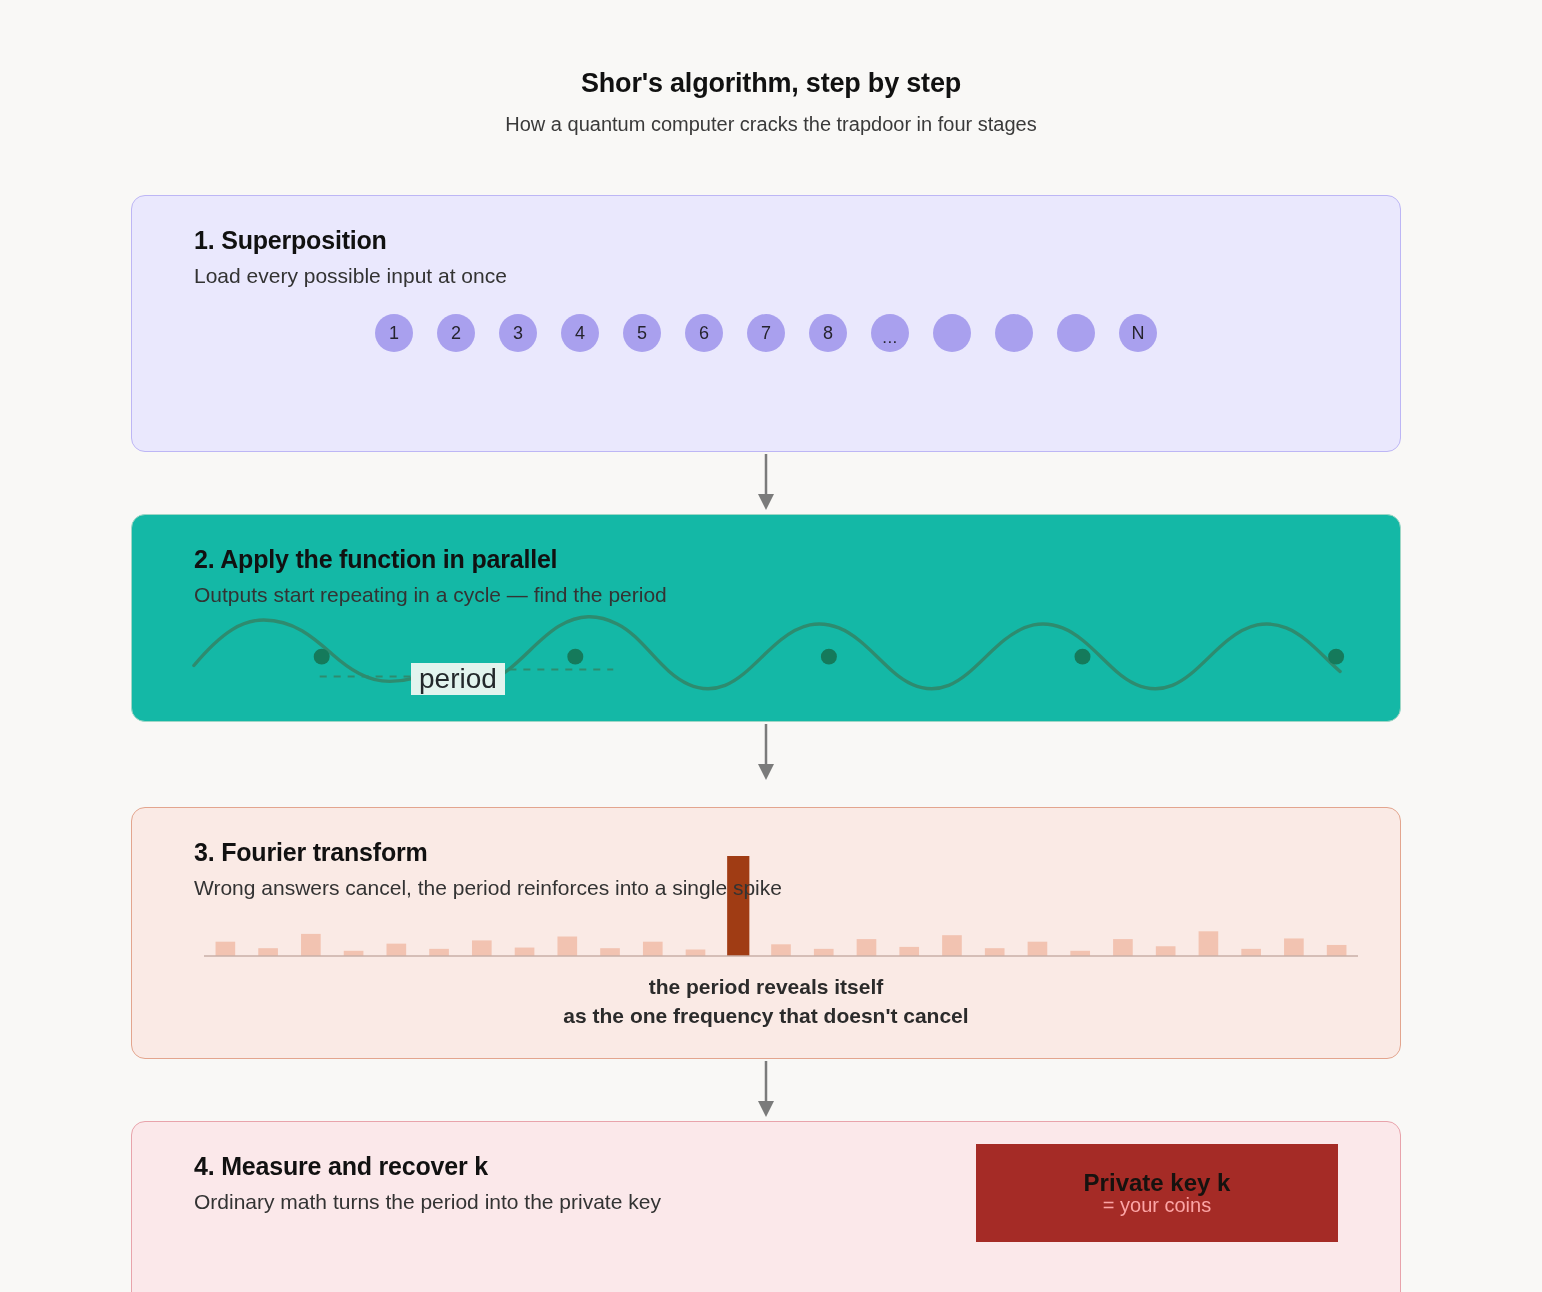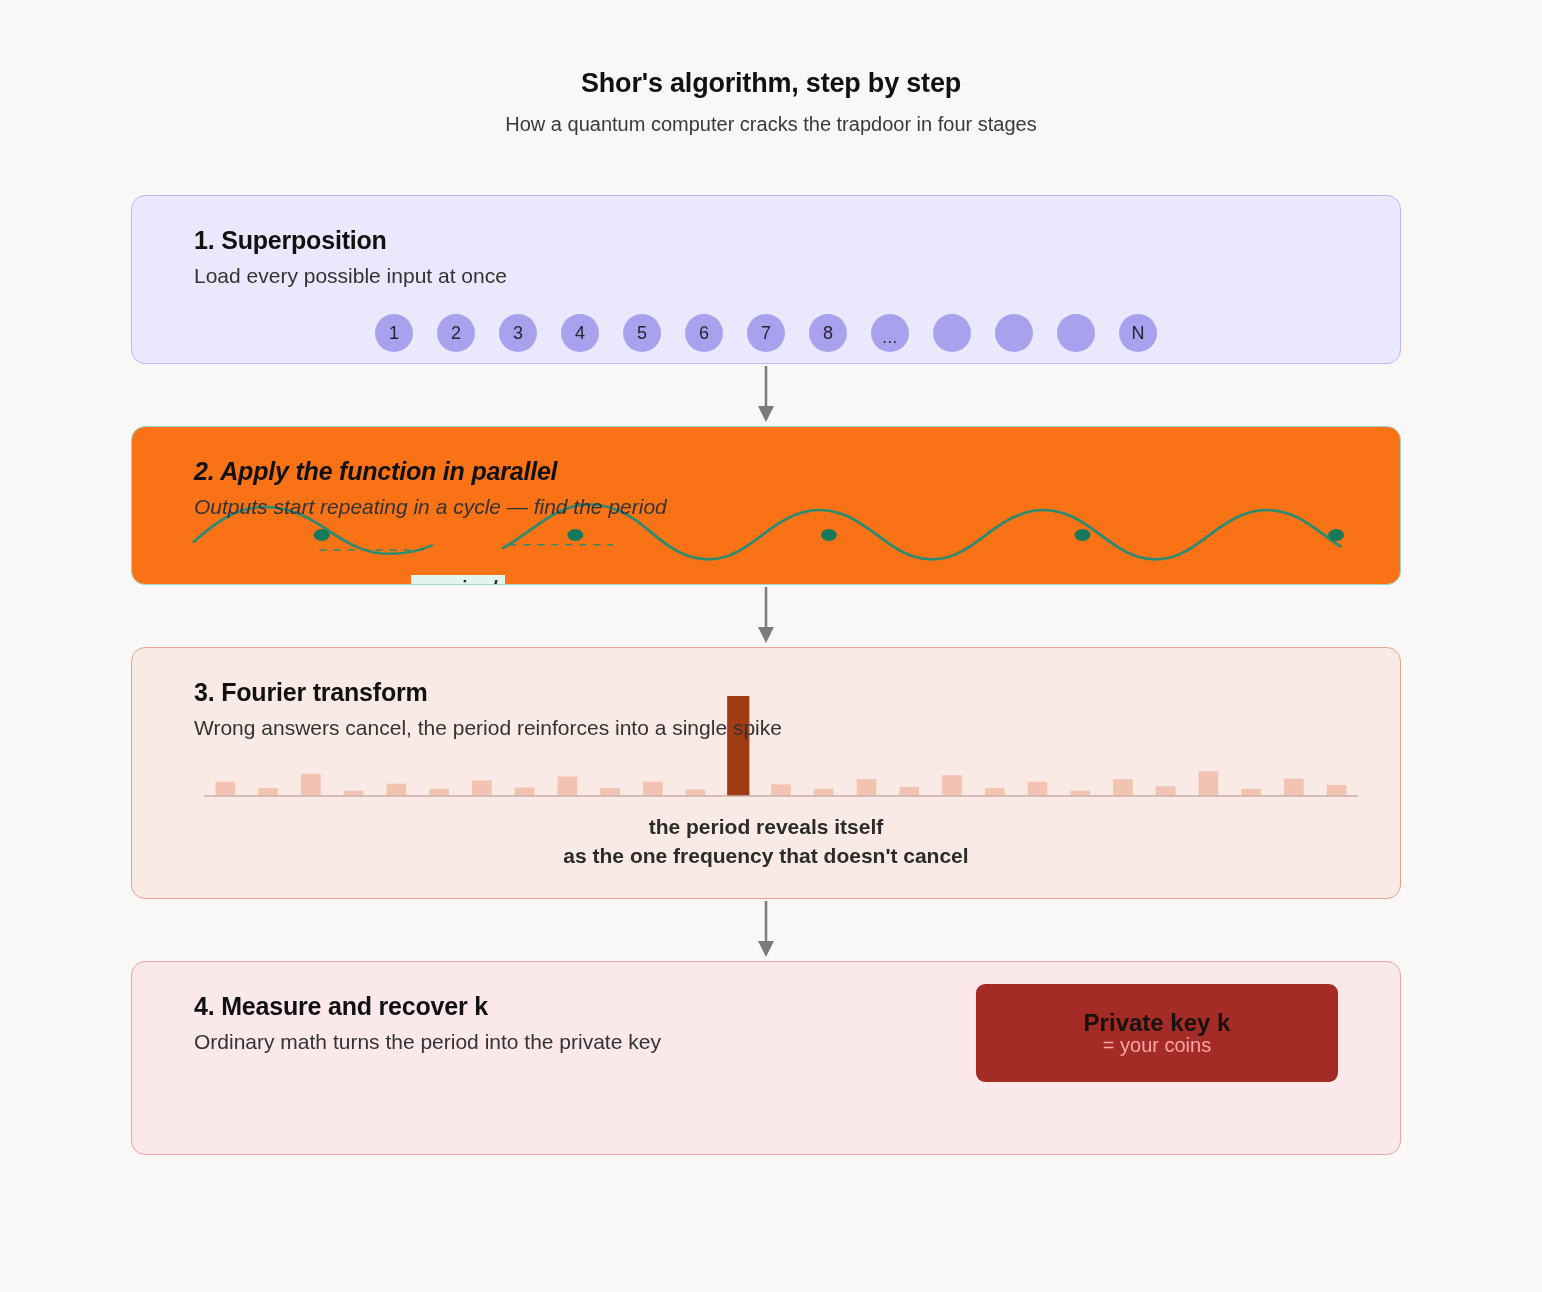--- a/index.html
+++ b/index.html
@@ -63,21 +63,21 @@
     letter-spacing: -0.2px;
   }
   .panel-sub {
     font-size: 21px;
     color: #333333;
     margin: 9px 0 0 0;
   }
 
   
   #panel1 {
-    height: 169px;
+    height: 257px;
     background: #EAE8FD;
     border: 1.5px solid #BDB6F5;
   }
   .qubit-row {
     position: absolute;
     left: 0; right: 0;
     top: 118px;
     display: flex;
     justify-content: center;
     align-items: center;
@@ -107,24 +107,23 @@
   .arrow {
     height: 62px;
     display: flex;
     justify-content: center;
     align-items: center;
   }
   .arrow svg { display: block; }
 
   
   #panel2 {
-    height: 159px;
-    background: #f97316;
+    height: 208px;
+    background: #14b8a6;
     border: 1.5px solid #9FD7C6;
-    font-style: italic;
   }
   .wave-wrap {
     position: absolute;
     left: 0; top: 0;
     width: 100%;
     height: 100%;
     z-index: 1;
   }
   .wave-wrap svg { display: block; width: 100%; height: 100%; }
   .period-label {
@@ -136,20 +135,21 @@
     z-index: 4;
     background: #E2F4EE;
     padding: 0 8px;
   }
 
   
   #panel3 {
     height: 252px;
     background: #FAEAE5;
     border: 1.5px solid #E3A58E;
+    margin-top: 23px;
   }
   .spectrum {
     position: absolute;
     left: 72px;
     right: 42px;
     top: 0;
     height: 200px;
     z-index: 2;
     pointer-events: none;
   }
@@ -172,21 +172,21 @@
     background: #FBE8EA;
     border: 1.5px solid #E8A3AB;
   }
   .key-badge {
     position: absolute;
     right: 62px;
     top: 22px;
     width: 362px;
     height: 98px;
     background: #A52B26;
-    border-radius: 9px;
+    border-radius: 0;
     display: flex;
     flex-direction: column;
     align-items: center;
     justify-content: center;
     z-index: 3;
   }
   .key-title {
     font-size: 24px;
     font-weight: bold;
     color: #16120f;

